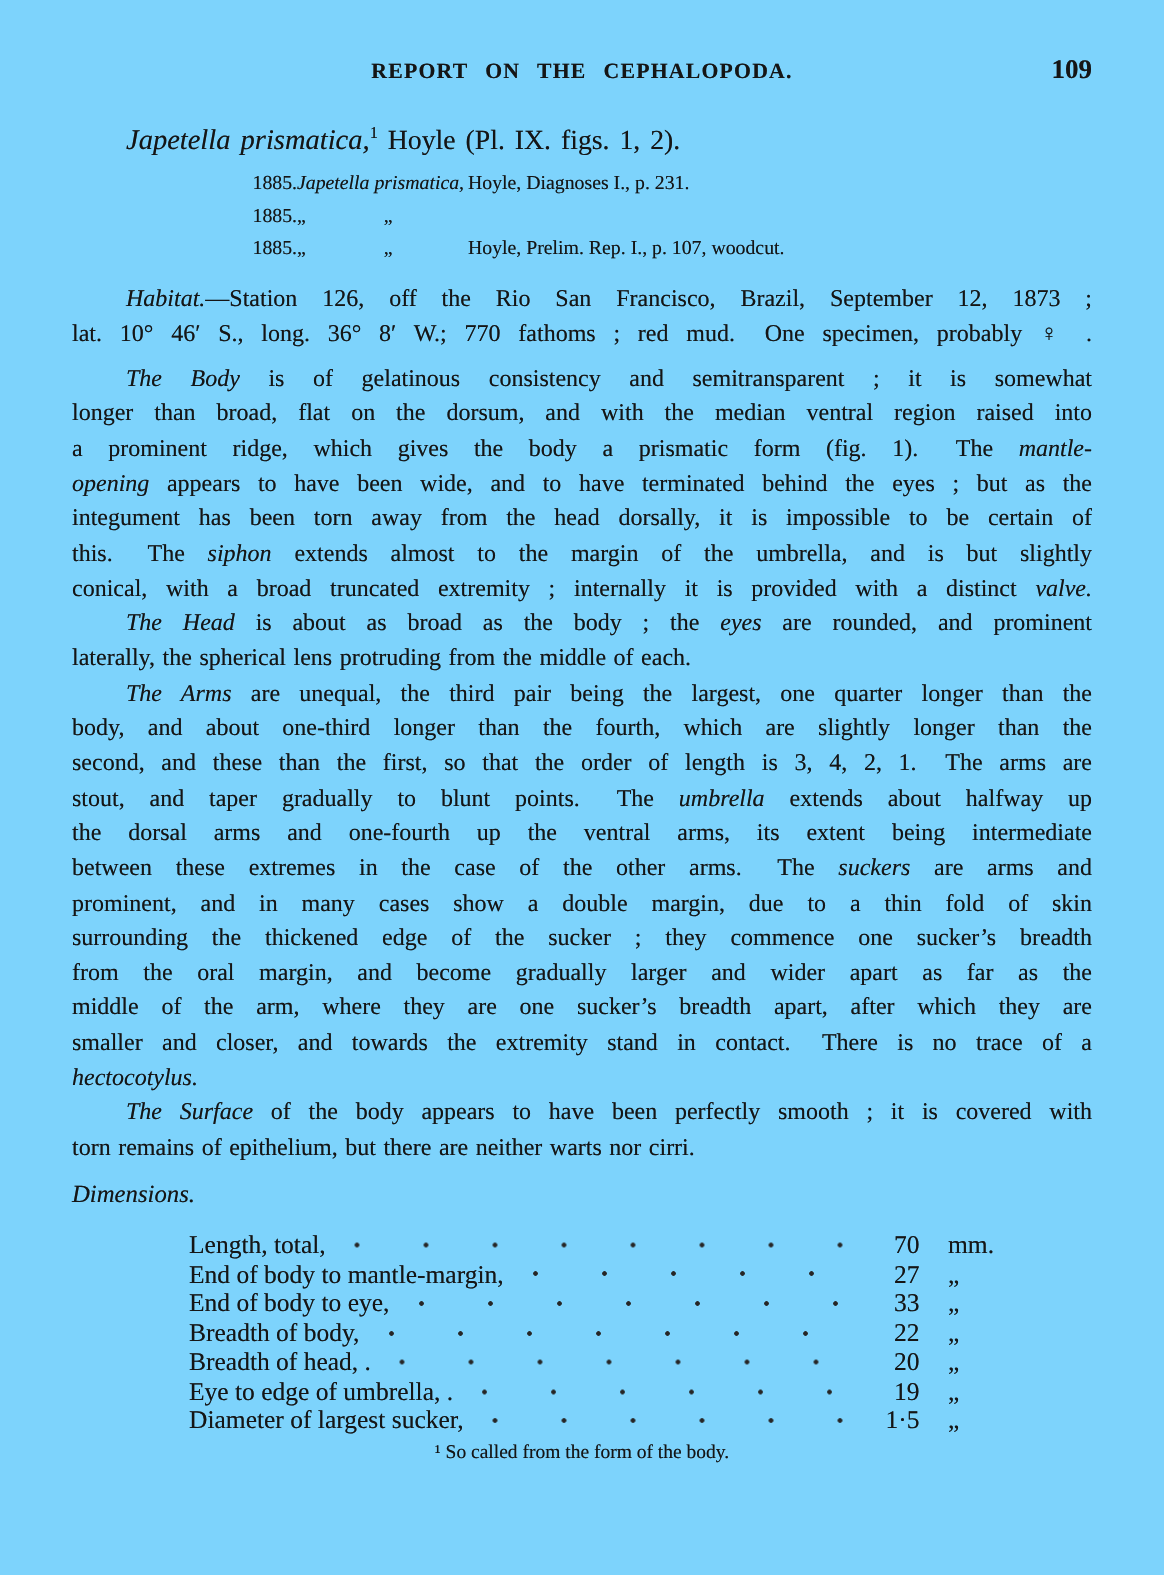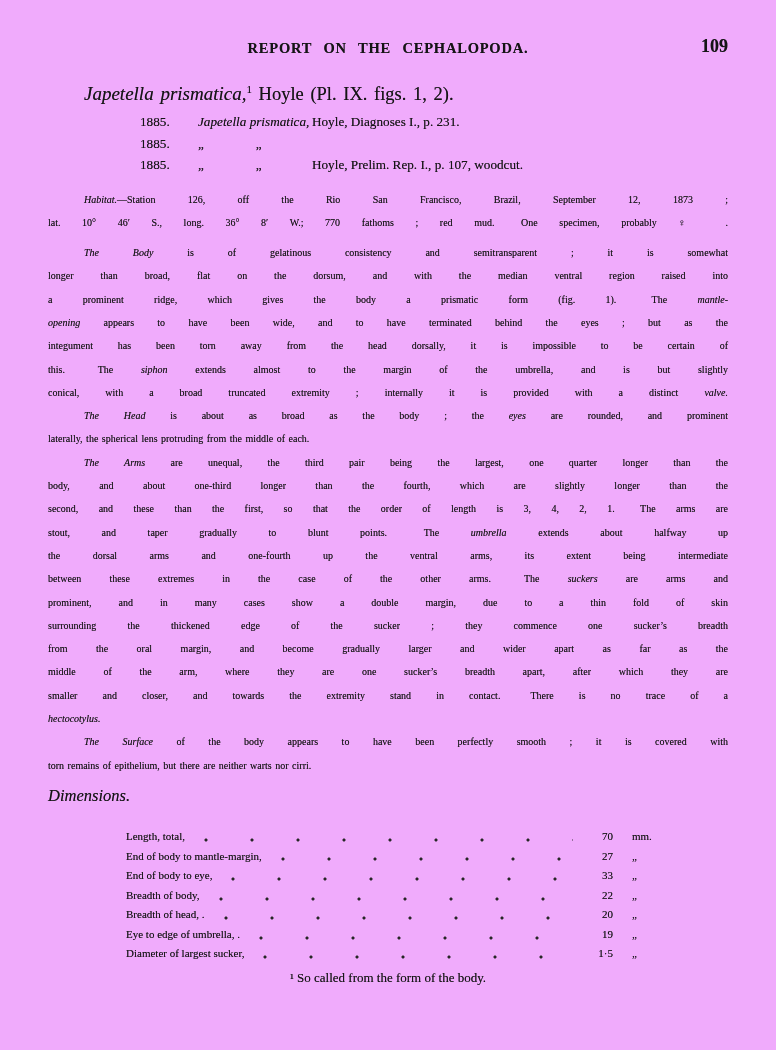--- a/index.html
+++ b/index.html
@@ -1,59 +1,59 @@
 <!DOCTYPE html>
 <html><head>
 <meta charset="utf-8">
 <style>
   html,body{margin:0;padding:0;background:#f4f4f1;}
   .page{
     position:relative;
     width:776px;height:1050px;
     box-sizing:border-box;
     padding:38px 48px 0 48px;
-    background:#f0abfc;
+    background:#7dd3fc;
     color:#151515;
     font-family:"Liberation Serif", serif;
     text-shadow:0 0 .4px rgba(15,15,15,.55);
     overflow:hidden;
   }
   
   .header{position:relative;height:22px;}
   .header-title{
     position:absolute;left:0;right:0;top:2px;
     text-align:center;font-size:14.5px;font-weight:bold;
     letter-spacing:.8px;word-spacing:7px;
   }
   .page-number{position:absolute;right:0;top:-2px;font-size:18px;font-weight:bold;}
   
   .title{margin-top:23px;font-size:18.5px;text-indent:36px;white-space:nowrap;word-spacing:2px;}
   .title .it{font-style:italic;font-size:19px;}
   .title sup{font-size:11px;line-height:0;}
   
   .synonymy{margin-top:9px;margin-left:92px;font-size:13.2px;}
   .syn-row{display:flex;align-items:baseline;height:21.5px;white-space:nowrap;}
-  .syn-year{width:58px;}
+  .syn-year{width:58px;text-align:right;}
   .syn-name{width:114px;display:flex;gap:52px;}
   .syn-name .nm{font-style:italic;}
   .syn-ref{padding-left:0;}
   
   .paragraphs{margin-top:9px;}
   .para{margin:0;}
   .para.gap{margin-top:7px;}
   .tline{
     text-align:justify;text-align-last:justify;
-    line-height:23.3px;font-size:10px;word-spacing:1px;
+    line-height:23.3px;font-size:16px;word-spacing:1px;
   }
   .tline.first{text-indent:36px;}
   .tline.nj{text-align-last:auto;}
   .it{font-style:italic;}
   
   .dim-heading{margin-top:9px;font-style:italic;font-size:16.5px;}
-  .dim-table{margin-top:24px;margin-left:78px;width:548px;font-size:11px;}
+  .dim-table{margin-top:14px;margin-left:78px;width:548px;font-size:17px;}
   .dim-row{display:flex;align-items:baseline;height:19.6px;white-space:nowrap;}
   .dim-label{padding-right:12px;}
   .dim-leader{
     flex:1;align-self:center;height:6px;
     background-image:radial-gradient(circle at 3px 3px, #262626 1.3px, rgba(0,0,0,0) 1.8px);
     background-size:46px 6px;background-repeat:repeat-x;background-position:6px 0;
   }
   .dim-value{width:40px;text-align:right;}
   .dim-unit{width:42px;padding-left:19px;}
   

